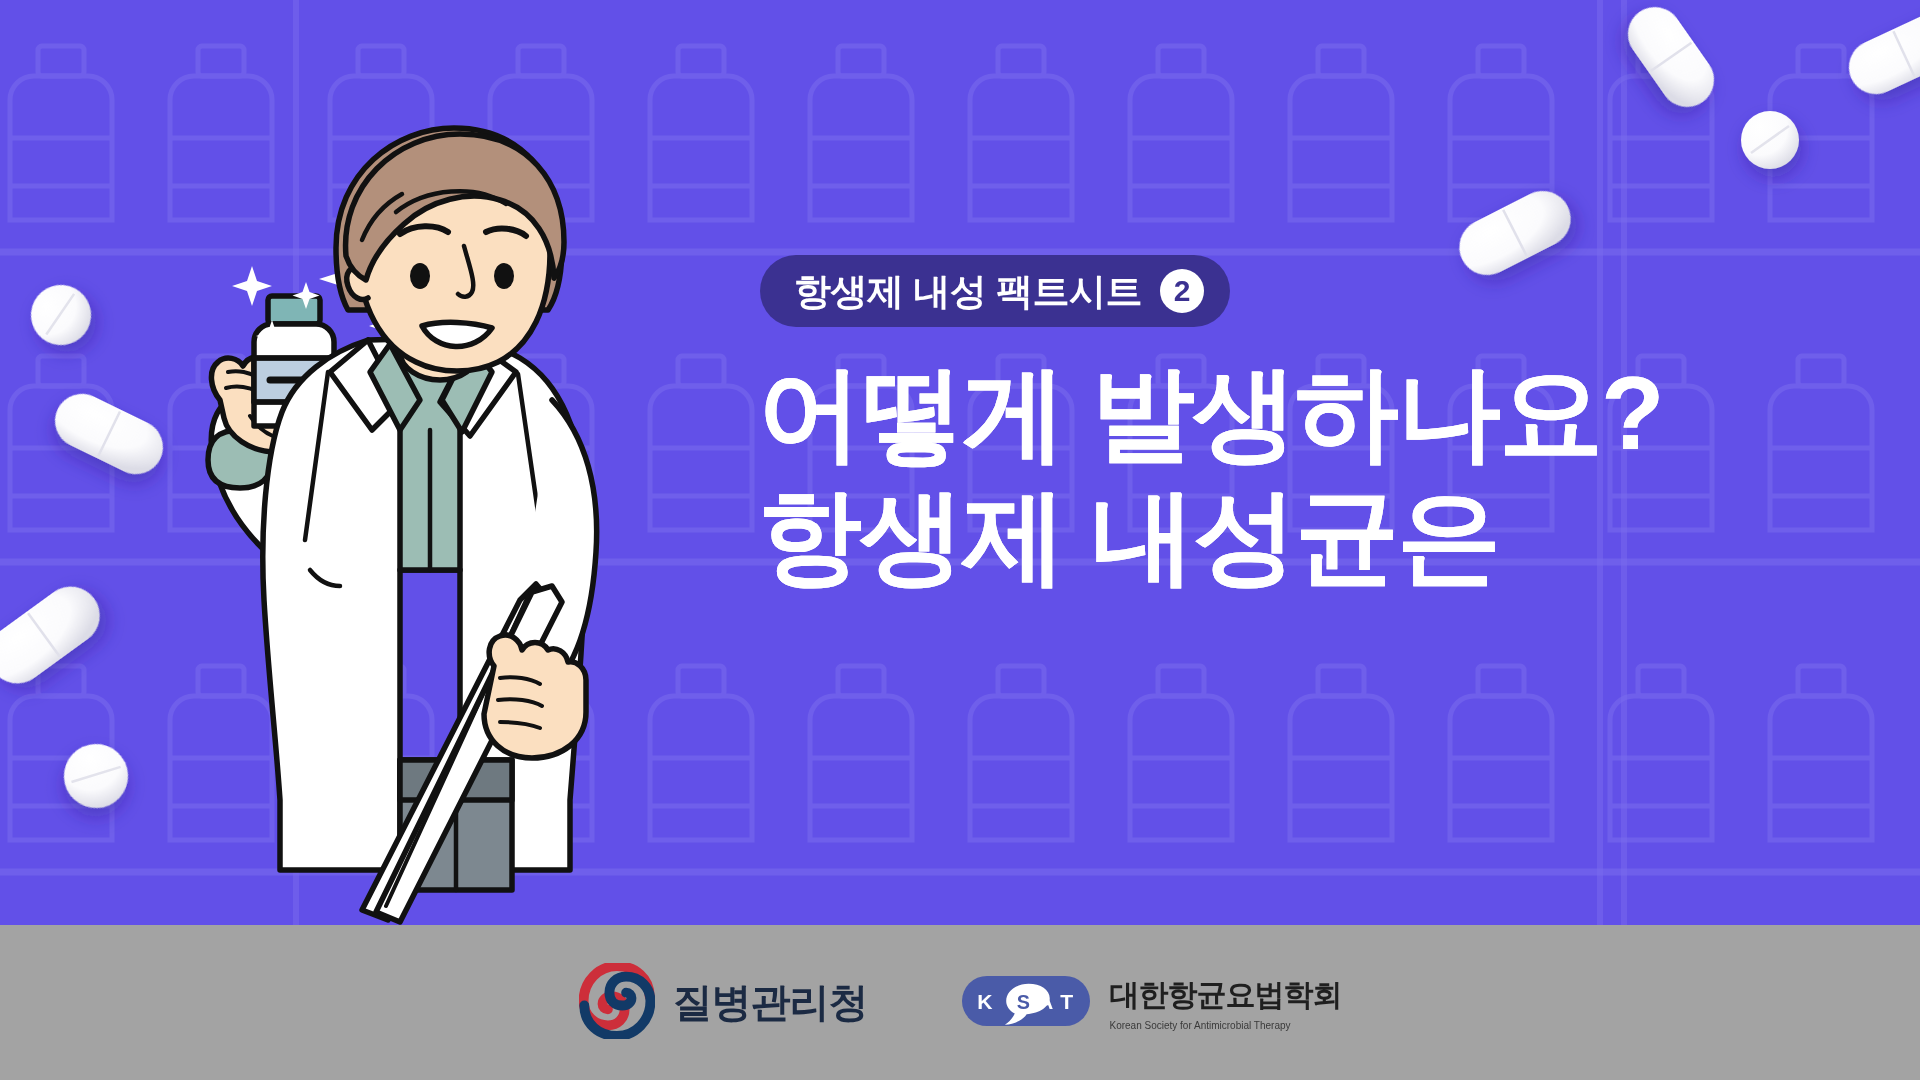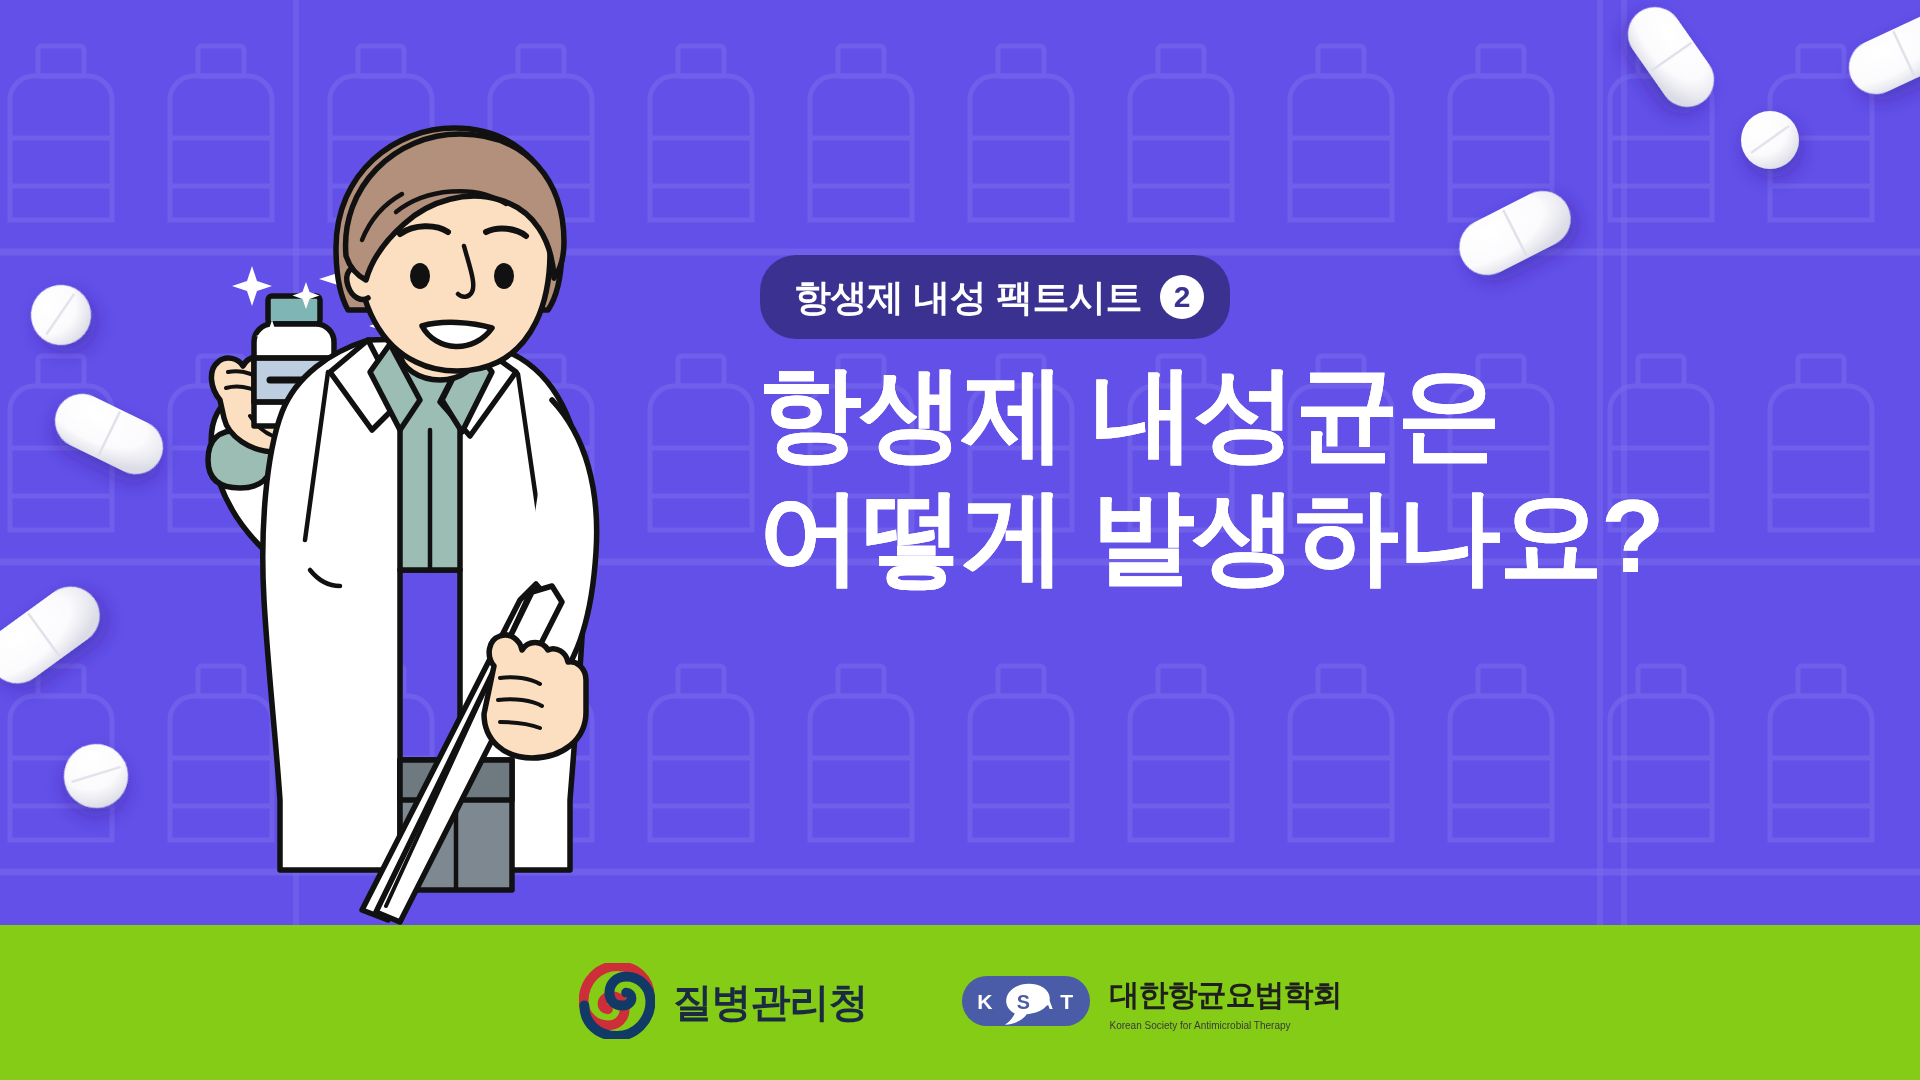--- a/index.html
+++ b/index.html
@@ -25,21 +25,21 @@
   }
 
   
   .pill { position:absolute; }
   .pill svg { display:block; overflow:visible; }
 
   
   .badge {
     position:absolute;
     left:760px; top:255px;
-    height:84px;
+    height:72px;
     display:flex; align-items:center; gap:18px;
     padding:0 26px 0 34px;
     background:#3b3191;
     border-radius:36px;
   }
   .badge-text {
     color:#ffffff;
     font-size:37px;
     font-weight:700;
     letter-spacing:-0.5px;
@@ -67,21 +67,21 @@
   }
   .headline div { display:block; }
 
   
   .doctor { position:absolute; left:100px; top:100px; width:660px; height:830px; }
   .doctor svg { display:block; }
 
   
   .footer {
     position:absolute; left:0; top:925px; width:1920px; height:155px;
-    background:#84cc16;
+    background:#a3a3a3;
     display:flex; align-items:center; justify-content:center; gap:92px;
   }
   .logo-kdca { display:flex; align-items:center; gap:18px; }
   .logo-kdca-text {
     font-size:40px; font-weight:700; color:#1b2a43; letter-spacing:-1px;
   }
   .logo-ksat { display:flex; align-items:center; gap:18px; }
   .ksat-mark { position:relative; }
   .logo-ksat-texts { display:flex; flex-direction:column; gap:4px; }
   .logo-ksat-kr { font-size:30px; font-weight:700; color:#1f1f1f; letter-spacing:-1px; }
@@ -301,22 +301,22 @@
         </g>
       </svg>
     </div>
 
     <div class="badge">
       <span class="badge-text">항생제 내성 팩트시트</span>
       <span class="badge-num">2</span>
     </div>
 
     <div class="headline">
+      <div>어떻게 발생하나요?</div>
       <div>항생제 내성균은</div>
-      <div>어떻게 발생하나요?</div>
     </div>
 
   </div>
 
   <div class="footer">
 
     <div class="logo-kdca">
       <span>
         <svg width="76" height="76" viewBox="0 0 100 100" aria-hidden="true">
           <path d="M50 4 A46 46 0 1 1 49.9 4 Z" fill="none"></path>

